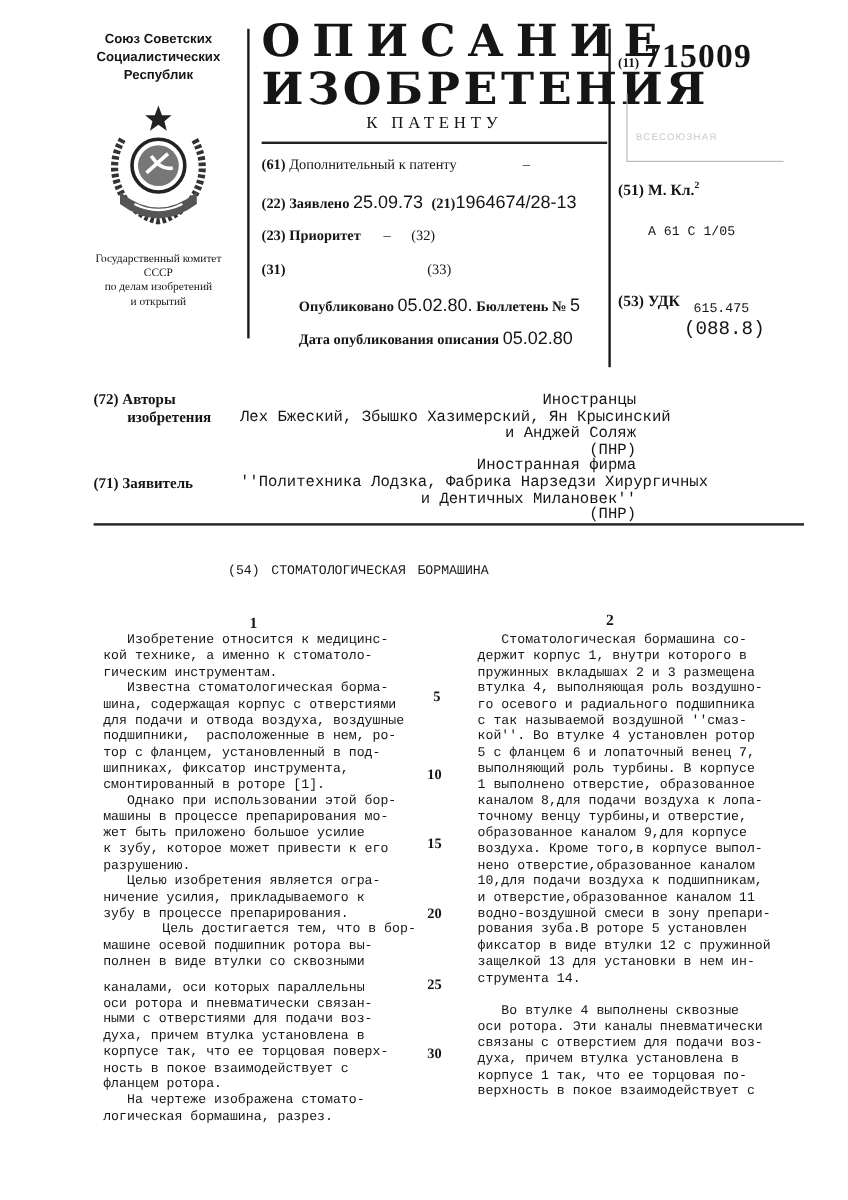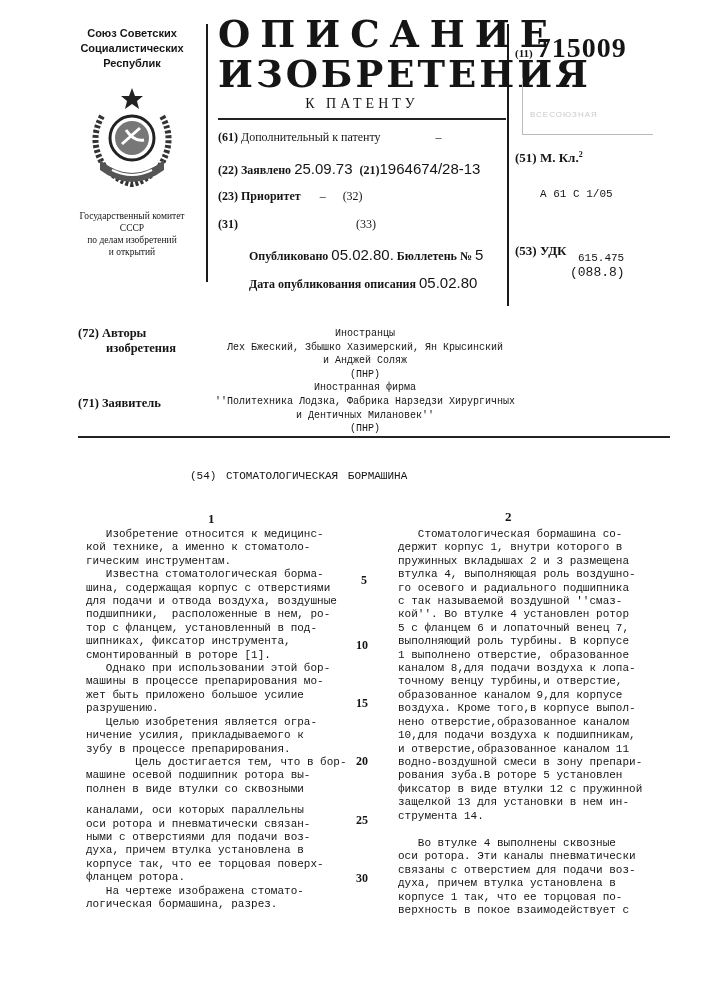--- a/index.html
+++ b/index.html
@@ -41,28 +41,28 @@
     #patnum-wrap { left: 515px; top: 32px; white-space: nowrap; }
     #patnum-label { font-size: 11px; font-weight: bold; }
     #patnum { font-size: 28px; font-weight: bold; letter-spacing: 1px; }
     #stamp { left: 522px; top: 78px; width: 130px; height: 56px; border-left: 1px solid #bbb; border-bottom: 1px solid #bbb; }
     #stamp-text { left: 530px; top: 110px; font-size: 8px; color: #c9c9c9; letter-spacing: 1px; }
     #f51 { left: 515px; top: 150px; font-size: 13px; font-weight: bold; }
     #f51 sup { font-size: 8px; }
     #mkl-val { left: 540px; top: 188px; font-size: 11px; }
     #f53 { left: 515px; top: 243px; font-size: 13px; font-weight: bold; }
     #udk1 { left: 578px; top: 252px; font-size: 11px; }
-    #udk2 { left: 570px; top: 265px; font-size: 13px; text-align: right; }
+    #udk2 { left: 570px; top: 265px; font-size: 16px; text-align: right; }
 
     
     .lbl { font-weight: bold; font-size: 12.5px; white-space: nowrap; }
     #l72a { left: 78px; top: 326px; }
     #l72b { left: 106px; top: 341px; }
     #l71 { left: 78px; top: 396px; }
-    .auth { left: 200px; width: 330px; text-align: center; font-size: 10px; line-height: 13.6px; white-space: nowrap; }
+    .auth { left: 200px; width: 330px; text-align: right; font-size: 13px; line-height: 13.6px; white-space: nowrap; }
     #authors { top: 327px; }
     #hr-auth { left: 78px; top: 436px; width: 592px; height: 2px; background: #222; }
 
     #title54 { left: 190px; top: 470px; font-size: 11px; white-space: nowrap; word-spacing: 3px; }
 
     .colnum { font-weight: bold; font-size: 13px; }
     #col1num { left: 208px; top: 511px; }
     #col2num { left: 505px; top: 509px; }
 
     .col { font-size: 11px; line-height: 13.4px; }
@@ -201,32 +201,34 @@
     <p style="white-space: pre;">   Известна стоматологическая борма-</p>
     <p style="white-space: pre;">шина, содержащая корпус с отверстиями</p>
     <p style="white-space: pre;">для подачи и отвода воздуха, воздушные</p>
     <p style="white-space: pre;">подшипники,  расположенные в нем, ро-</p>
     <p style="white-space: pre;">тор с фланцем, установленный в под-</p>
     <p style="white-space: pre;">шипниках, фиксатор инструмента,</p>
     <p style="white-space: pre;">смонтированный в роторе [1].</p>
     <p style="white-space: pre;">   Однако при использовании этой бор-</p>
     <p style="white-space: pre;">машины в процессе препарирования мо-</p>
     <p style="white-space: pre;">жет быть приложено большое усилие</p>
+    <p style="white-space: pre;">к зубу, которое может привести к его</p>
     <p style="white-space: pre;">разрушению.</p>
     <p style="white-space: pre;">   Целью изобретения является огра-</p>
     <p style="white-space: pre;">ничение усилия, прикладываемого к</p>
     <p style="white-space: pre;">зубу в процессе препарирования.</p>
     <p style="white-space: pre; text-align: center;">   Цель достигается тем, что в бор-</p>
     <p style="white-space: pre;">машине осевой подшипник ротора вы-</p>
     <p style="white-space: pre;">полнен в виде втулки со сквозными</p>
     <p style="white-space: pre; margin-top: 8px;">каналами, оси которых параллельны</p>
     <p style="white-space: pre;">оси ротора и пневматически связан-</p>
     <p style="white-space: pre;">ными с отверстиями для подачи воз-</p>
     <p style="white-space: pre;">духа, причем втулка установлена в</p>
     <p style="white-space: pre;">корпусе так, что ее торцовая поверх-</p>
+    <p style="white-space: pre;">ность в покое взаимодействует с</p>
     <p style="white-space: pre;">фланцем ротора.</p>
     <p style="white-space: pre;">   На чертеже изображена стомато-</p>
     <p style="white-space: pre;">логическая бормашина, разрез.</p>
   </div>
 <div id="col2" class="abs col mono">
     <p style="white-space: pre;">   Стоматологическая бормашина со-</p>
     <p style="white-space: pre;">держит корпус 1, внутри которого в</p>
     <p style="white-space: pre;">пружинных вкладышах 2 и 3 размещена</p>
     <p style="white-space: pre;">втулка 4, выполняющая роль воздушно-</p>
     <p style="white-space: pre;">го осевого и радиального подшипника</p>

